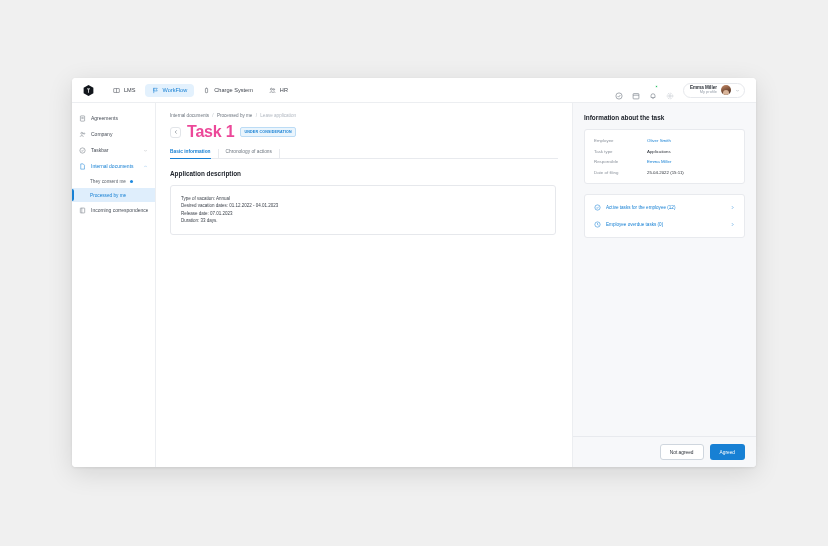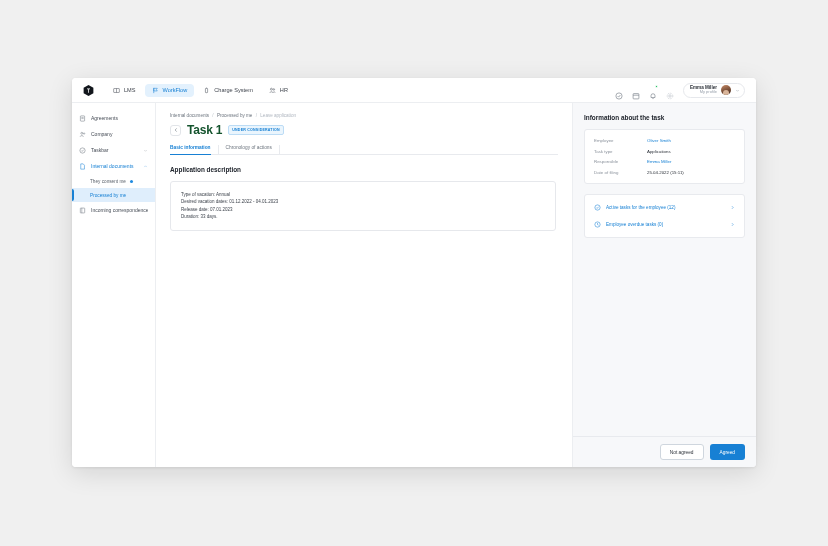--- a/index.html
+++ b/index.html
@@ -105,21 +105,21 @@
   .breadcrumb { font-size: 4.6px; color: #6d757f; margin-bottom: 5px; white-space: nowrap; }
   .breadcrumb .sep { color: #b9bfc7; margin: 0 2px; }
   .breadcrumb .muted { color: #b0b7c0; }
 
   .title-row { display: flex; align-items: center; gap: 6px; margin-bottom: 8px; }
   .back-btn {
     width: 11px; height: 11px; border: 1px solid #e2e5e9; border-radius: 3px;
     background: #fff; display: flex; align-items: center; justify-content: center;
     cursor: pointer; flex: 0 0 auto;
   }
-  .page-title { font-size: 12px; font-weight: bold; color: #14532d; letter-spacing: -0.2px; }
+  .page-title { font-size: 16px; font-weight: bold; color: #ec4899; letter-spacing: -0.2px; }
   .badge {
     border: 1px solid #bcdcf5; border-radius: 2px; background: #eaf5fd;
     color: #1780d4; font-size: 3.6px; font-weight: bold; letter-spacing: .2px;
     padding: 2px 3px; white-space: nowrap;
   }
 
   .tabs { display: flex; align-items: stretch; border-bottom: 1px solid #e8eaee; margin-bottom: 11px; }
   .tab {
     font-size: 4.8px; color: #6d757f; padding: 0 7px 4px 0; margin-right: 7px;
     position: relative; cursor: pointer; white-space: nowrap;

